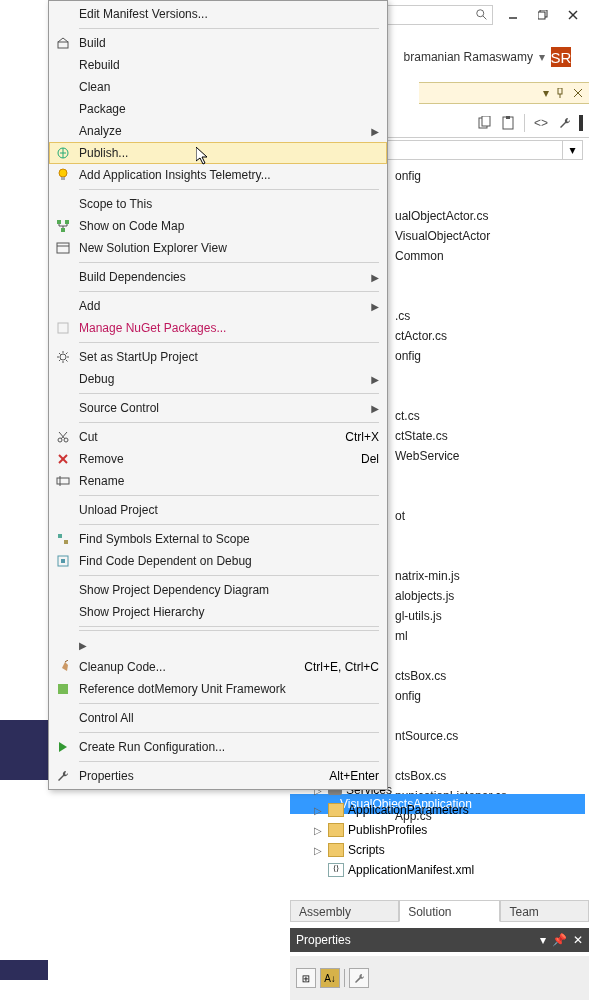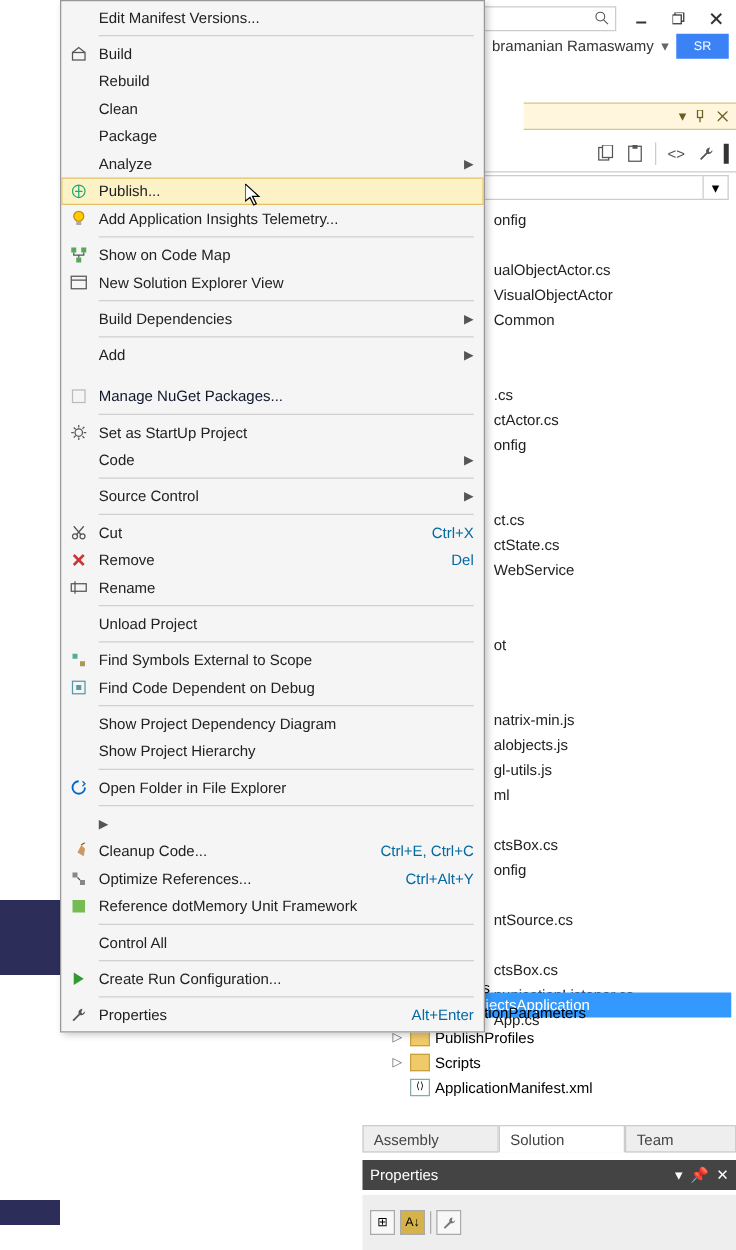--- a/index.html
+++ b/index.html
@@ -1,23 +1,23 @@
 <!DOCTYPE html>
 <html><head>
 <meta charset="utf-8">
 <style>
   * { margin:0; padding:0; box-sizing:border-box; font-family:"Segoe UI",Tahoma,sans-serif; font-size:12px; }
   body { width:589px; height:1000px; background:#fff; overflow:hidden; position:relative; }
   .titlebar { position:absolute; top:0; right:0; height:30px; display:flex; gap:10px; align-items:center; padding:0 6px; }
   .titlebar .search { width:130px; height:20px; border:1px solid #ccc; background:#fff; position:relative; }
   .titlebar .search svg { position:absolute; right:3px; top:2px; }
   .winbtn { width:20px; height:20px; display:flex; align-items:center; justify-content:center; color:#333; }
-  .userrow { position:absolute; top:24px; right:0; height:26px; display:flex; align-items:center; gap:6px; padding-right:6px; }
+  .userrow { position:absolute; top:44px; right:0; height:26px; display:flex; align-items:center; gap:6px; padding-right:18px; }
   .userrow .name { color:#333; }
-  .avatar { width:42px; height:20px; background:#3b82f6; color:#fff; font-size:10px; display:flex; align-items:center; justify-content:center; }
+  .avatar { width:20px; height:20px; background:#c2410c; color:#fff; font-size:15px; display:flex; align-items:center; justify-content:center; }
   .panelhdr { position:absolute; top:82px; right:0; width:170px; height:22px; background:#fff6dd; border-top:1px solid #d4c78a; border-bottom:1px solid #d4c78a; display:flex; align-items:center; justify-content:flex-end; gap:4px; padding:0 4px; }
   .panelhdr .pin,.panelhdr .close { width:14px; height:14px; color:#6b5d20; display:flex; align-items:center; justify-content:center; }
   .toolbar { position:absolute; top:108px; right:0; width:290px; height:30px; border-bottom:1px solid #ccc; display:flex; align-items:center; gap:4px; padding:0 6px; justify-content:flex-end; }
   .toolbar .tb { width:20px; height:20px; display:flex; align-items:center; justify-content:center; color:#555; }
   .toolbar .sep { width:1px; height:18px; background:#ccc; margin:0 2px; }
   .searchrow { position:absolute; top:138px; right:0; width:290px; height:24px; display:flex; align-items:center; padding:0 6px; }
   .searchrow input { flex:1; height:20px; border:1px solid #ccc; padding:0 4px; font-style:italic; color:#aaa; }
   .searchrow .btn { width:20px; height:20px; border:1px solid #ccc; border-left:none; display:flex; align-items:center; justify-content:center; }
   .tree { position:absolute; top:166px; right:4px; width:290px; font-size:12px; color:#222; overflow:hidden; }
   .tree-item { height:20px; line-height:20px; white-space:nowrap; overflow:hidden; padding-left:100px; }
@@ -33,23 +33,23 @@
   .prophdr .ttl { flex:1; }
   .prophdr .btns { display:flex; gap:6px; }
   .propbody { position:absolute; top:956px; left:290px; right:0; height:44px; background:#eee; display:flex; align-items:center; padding:0 6px; gap:4px; }
   .propbody .pb { width:20px; height:20px; border:1px solid #aaa; background:#f8f8f8; display:flex; align-items:center; justify-content:center; font-size:10px; }
   .leftedge { position:absolute; left:0; top:720px; width:48px; height:60px; background:#2d2d5a; }
   .leftedge2 { position:absolute; left:0; top:960px; width:48px; height:20px; background:#2d2d5a; }
   
   .ctx { position:absolute; left:48px; top:0; width:340px; background:#f5f5f5; border:1px solid #999; box-shadow:2px 2px 6px rgba(0,0,0,.25); padding:2px 0; }
   .ctx .mi { height:22px; display:flex; align-items:center; padding:0 8px 0 30px; position:relative; color:#222; }
   .ctx .mi.hover { background:#fcf2c5; outline:1px solid #e5c365; outline-offset:-1px; }
-  .ctx .mi.dis { color:#0f172a;margin-top:11px; }
+  .ctx .mi.dis { color:#be185d; }
   .ctx .mi .lbl { flex:1; }
-  .ctx .mi .sc  { color:#0369a1; }
+  .ctx .mi .sc  { color:#000000; }
   .ctx .mi .arr { color:#555; font-size:10px; }
   .ctx .sep { height:1px; background:#d0d0d0; margin:3px 8px 3px 30px; }
   .ctx .ico { position:absolute; left:6px; top:3px; width:16px; height:16px; display:flex; align-items:center; justify-content:center; }
   .cursor { position:absolute; left:196px; top:147px; pointer-events:none; }
 </style>
 </head>
 <body>
 
 <div class="titlebar">
   <div class="search">
@@ -260,20 +260,23 @@
       <span class="ico">
         <svg width="14" height="14">
           <circle cx="7" cy="5" r="4" fill="#fc0" stroke="#c80"></circle>
           <rect x="5" y="9" width="4" height="3" fill="#aaa"></rect>
         </svg>
       </span>
       <span class="lbl">Add Application Insights Telemetry...</span>
     </div>
   <div class="sep"></div>
   <div class="mi">
+      <span class="lbl">Scope to This</span>
+    </div>
+  <div class="mi">
       <span class="ico">
         <svg width="14" height="14">
           <rect x="1" y="1" width="4" height="4" fill="#5a5"></rect>
           <rect x="9" y="1" width="4" height="4" fill="#5a5"></rect>
           <rect x="5" y="9" width="4" height="4" fill="#5a5"></rect>
           <path d="M3 5v2h8V5M7 7v2" stroke="#555" fill="none"></path>
         </svg>
       </span>
       <span class="lbl">Show on Code Map</span>
     </div>
@@ -308,21 +311,21 @@
   <div class="mi">
       <span class="ico">
         <svg width="14" height="14">
           <circle cx="7" cy="7" r="3" fill="none" stroke="#555"></circle>
           <path d="M7 1v2M7 11v2M1 7h2M11 7h2M3 3l1.5 1.5M10 10l1.5 1.5M3 11l1.5-1.5M10 4l1.5-1.5" stroke="#555"></path>
         </svg>
       </span>
       <span class="lbl">Set as StartUp Project</span>
     </div>
   <div class="mi">
-      <span class="lbl">Code</span>
+      <span class="lbl">Debug</span>
       <span class="arr">▶</span>
     </div>
   <div class="sep"></div>
   <div class="mi">
       <span class="lbl">Source Control</span>
       <span class="arr">▶</span>
     </div>
   <div class="sep"></div>
   <div class="mi">
       <span class="ico">
@@ -378,53 +381,33 @@
       <span class="lbl">Find Code Dependent on Debug</span>
     </div>
   <div class="sep"></div>
   <div class="mi">
       <span class="lbl">Show Project Dependency Diagram</span>
     </div>
   <div class="mi">
       <span class="lbl">Show Project Hierarchy</span>
     </div>
   <div class="sep"></div>
-  <div class="mi">
-      <span class="ico">
-        <svg width="14" height="14">
-          <path d="M7 2a5 5 0 105 5" fill="none" stroke="#06c" stroke-width="1.5"></path>
-          <path d="M10 2l2 2-2 2" fill="none" stroke="#06c"></path>
-        </svg>
-      </span>
-      <span class="lbl">Open Folder in File Explorer</span>
-    </div>
   <div class="sep"></div>
   <div class="mi">
       <span class="arr">▶</span>
     </div>
   <div class="mi">
       <span class="ico">
         <svg width="14" height="14">
           <path d="M9 2L6 8l5 3 1-6z" fill="#c96"></path>
           <line x1="9" y1="2" x2="12" y2="0" stroke="#852"></line>
         </svg>
       </span>
       <span class="lbl">Cleanup Code...</span>
       <span class="sc">Ctrl+E, Ctrl+C</span>
-    </div>
-  <div class="mi">
-      <span class="ico">
-        <svg width="14" height="14">
-          <rect x="2" y="2" width="4" height="4" fill="#888"></rect>
-          <rect x="8" y="8" width="4" height="4" fill="#888"></rect>
-          <line x1="6" y1="6" x2="8" y2="8" stroke="#555"></line>
-        </svg>
-      </span>
-      <span class="lbl">Optimize References...</span>
-      <span class="sc">Ctrl+Alt+Y</span>
     </div>
   <div class="mi">
       <span class="ico">
         <svg width="14" height="14">
           <rect x="2" y="2" width="10" height="10" fill="#7b5"></rect>
         </svg>
       </span>
       <span class="lbl">Reference dotMemory Unit Framework</span>
     </div>
   <div class="sep"></div>

